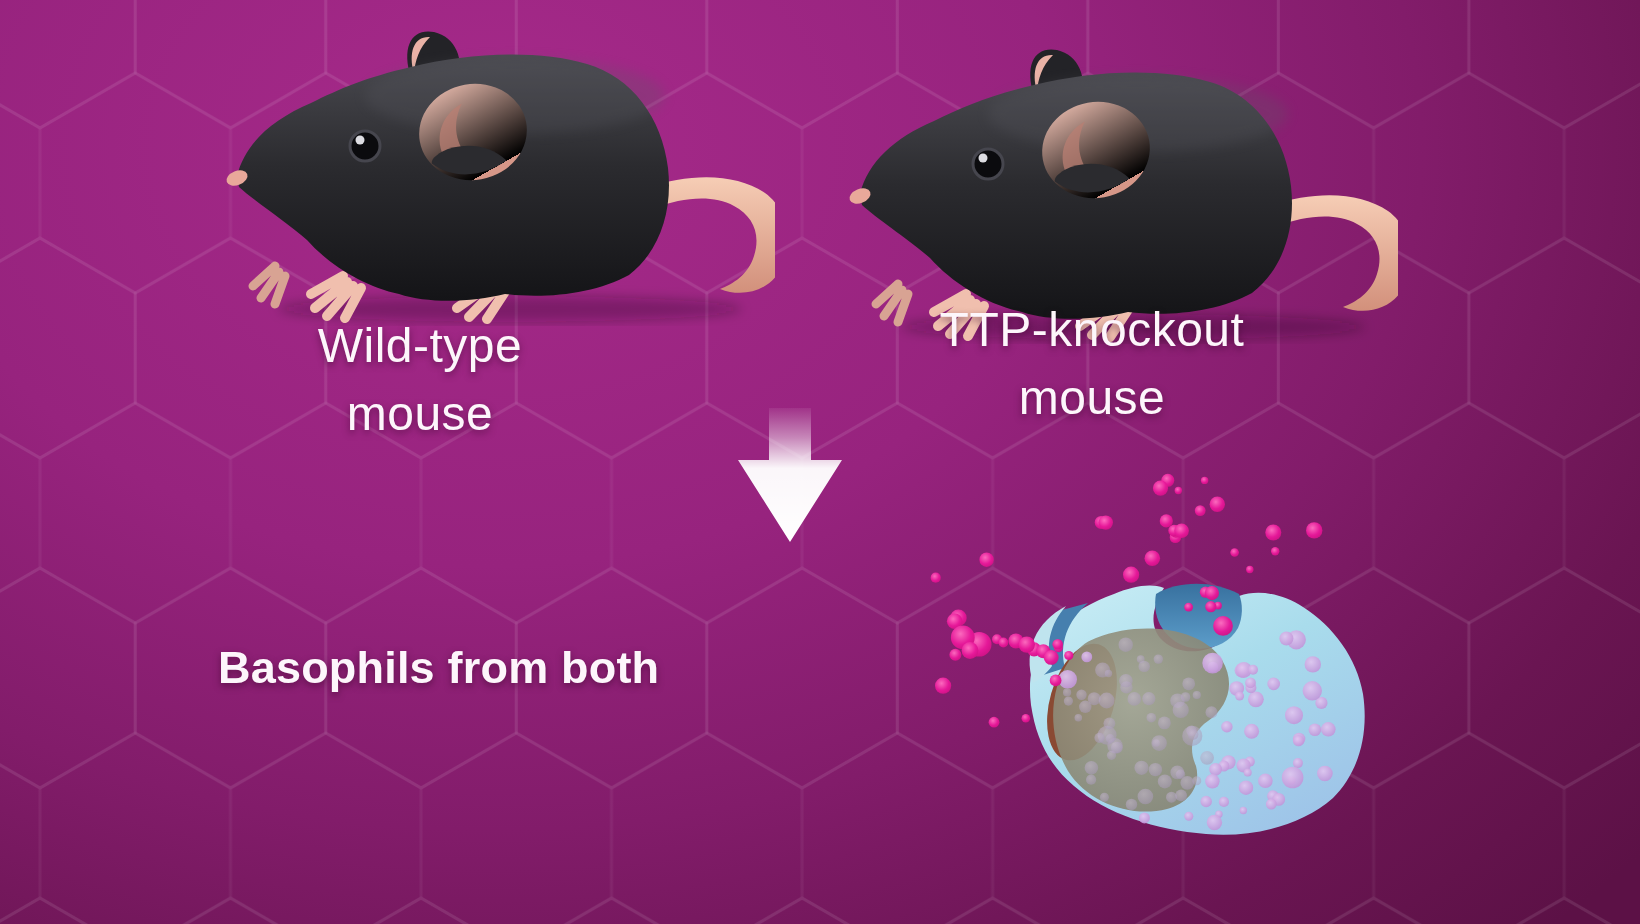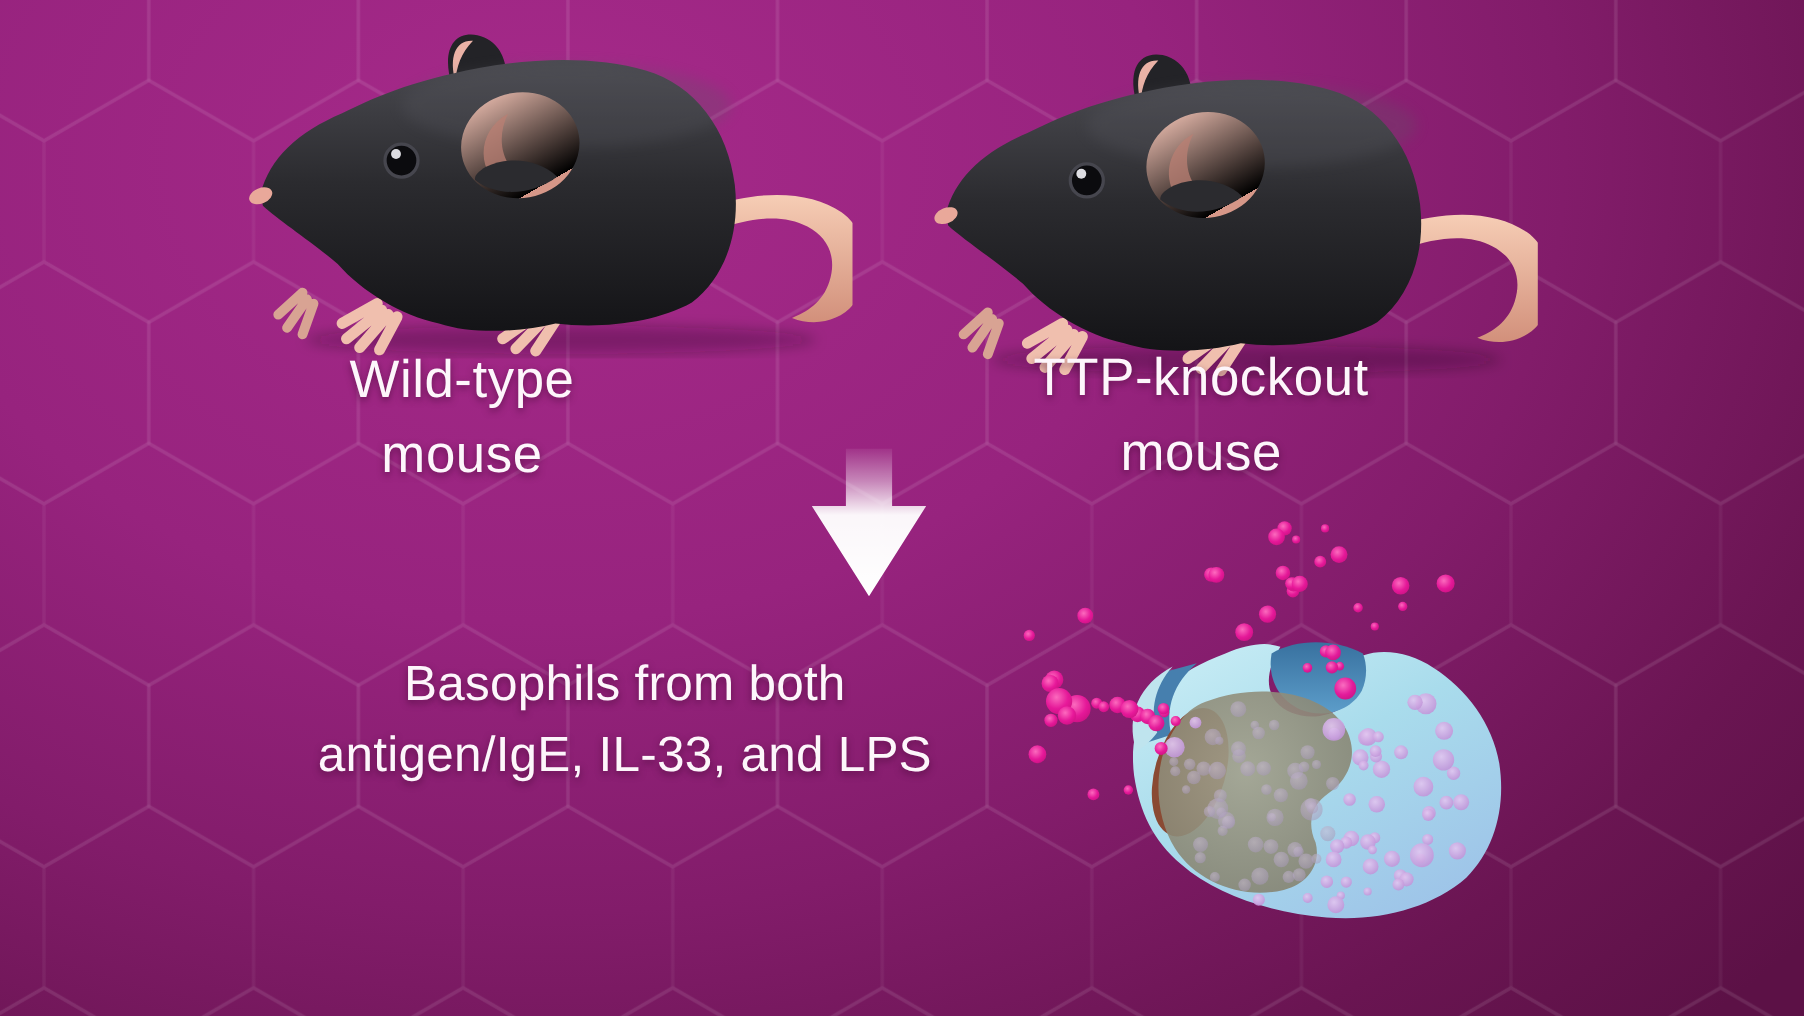--- a/index.html
+++ b/index.html
@@ -10,23 +10,24 @@
       radial-gradient(1500px 1100px at 30% 16%, #a62a8a 0%, #97237e 38%, #821c6a 62%, #6a1552 84%, #5c1146 100%);
   }
   .bg-hex{position:absolute;inset:0;pointer-events:none;}
   .illus{position:absolute;}
   .label{
     position:absolute;color:var(--text-white,#fdf6fb);text-align:center;
     font-size:48px;line-height:68px;font-weight:400;letter-spacing:.5px;
     text-shadow:0 3px 7px rgba(60,8,46,.55);
   }
   .caption{
-    position:absolute;color:var(--text-white,#fdf6fb);text-align:center;
-    font-size:45px;line-height:65px;font-weight:400;letter-spacing:.2px;
+    position:absolute;color:var(--text-white,#fdf6fb);text-align:left;
+    font-size:45px;line-height:65px;font-weight:700;letter-spacing:.2px;
     text-shadow:0 3px 7px rgba(60,8,46,.55);
+    margin-top:47px;
   }
 </style>
 </head>
 <body>
 
 <div id="stage" style="--background-magenta: #97237e; --background-dark: #5c1146; --text-white: #fdf6fb; --arrow-white: #ffffff; --particle-pink: #e8189a; --cell-blue: #a9dcec; --cell-notch-blue: #4a86b4; --granule-lavender: #c9a2de; --nucleus-gray: #8f8d79; --nucleus-brown: #8a4a33; --mouse-body-black: #28282c; --mouse-pink: #efb9a8;">
 
   <svg class="bg-hex" width="1640" height="924">
     <defs>
       <path id="hexP" d="M0,-110 L95.26,-55 L95.26,55 L0,110 L-95.26,55 L-95.26,-55 Z"></path>
@@ -148,32 +149,31 @@
   </svg>
 
   <svg class="illus" style="left:838px;top:44px" width="560" height="300">
     <use href="#mouseSym" width="560" height="300"></use>
   </svg>
 
   <div class="label" style="left:220px;top:312px;width:400px">
     <div>Wild-type</div>
     <div>mouse</div>
   </div>
-  <div class="label" style="left:892px;top:310px;width:400px">
+  <div class="label" style="left:892px;top:296px;width:400px">
     <div>TTP-knockout</div>
     <div>mouse</div>
   </div>
 
   <svg class="illus" style="left:728px;top:402px" width="124" height="146">
     <polygon points="41,6 83,6 83,58 114,58 62,140 10,58 41,58" fill="url(#gArrow)"></polygon>
   </svg>
 
   <div class="caption" style="left:218px;top:588px;width:700px">
     <div>Basophils from both</div>
-    <div>antigen/IgE, IL-33, and LPS</div>
   </div>
 
   <svg class="illus" style="left:890px;top:440px" width="500" height="440" viewBox="0 0 500 440">
 
     <path d="M141 265
              C 136 225, 150 196, 172 182
              C 186 172, 202 162, 224 154
              C 244 146, 260 143, 274 148
              C 263 166, 259 184, 270 198
              C 284 214, 312 216, 332 202

